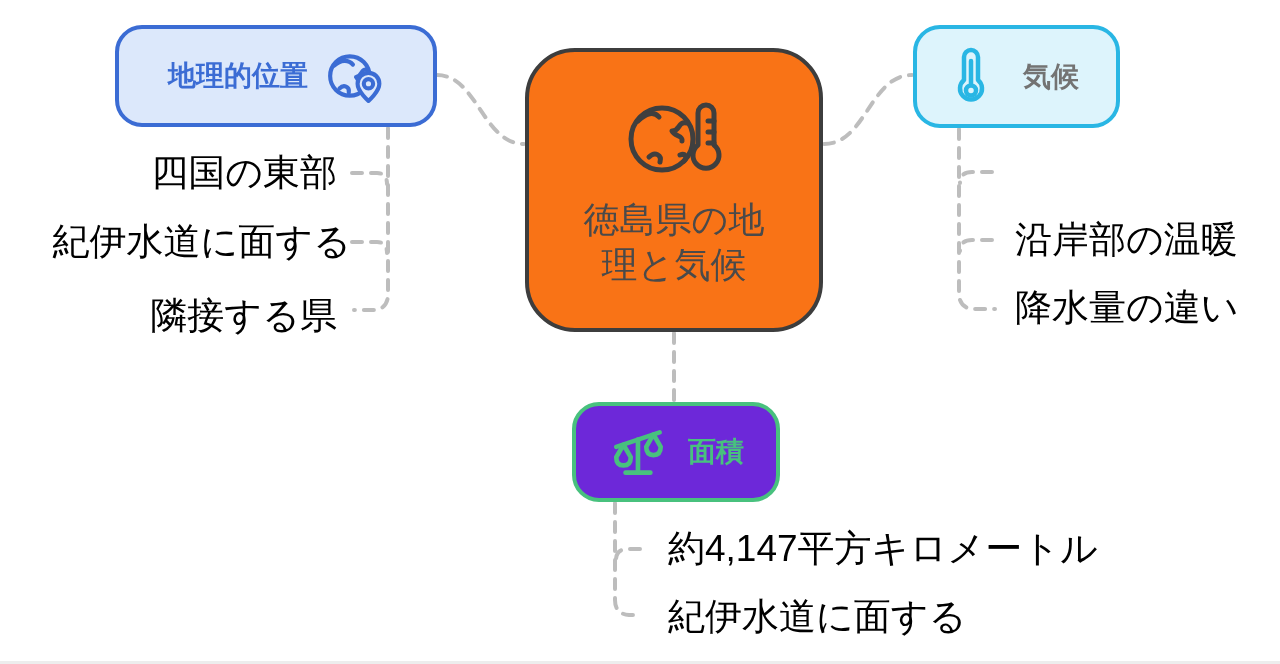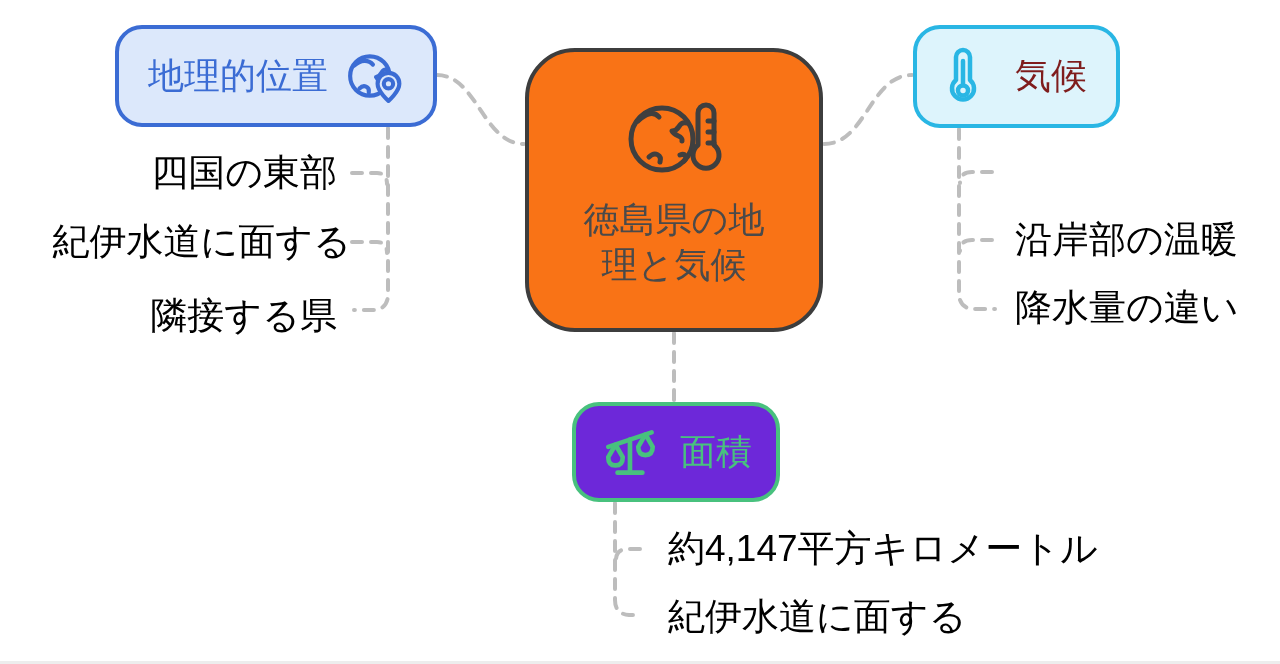--- a/index.html
+++ b/index.html
@@ -47,37 +47,37 @@
     color: #4a4a4a;
     text-align: center;
     word-break: break-all;
   }
   .branch-box {
     border-radius: 27px;
     border: 4px solid;
     gap: 18px;
   }
   .branch-label {
-    font-size: 36px;
-    font-weight: 400;
+    font-size: 28px;
+    font-weight: 700;
     white-space: nowrap;
   }
   .box-location {
     left: 115px; top: 25px;
     width: 322px; height: 102px;
     background: #dce8fb;
     border-color: #3b6cd4;
     color: #3b6cd4;
   }
   .box-climate {
     left: 913px; top: 25px;
     width: 207px; height: 103px;
     background: #ddf4fc;
     border-color: #29b6e4;
-    color: #7f1d1d;
+    color: #737373;
     gap: 35px;
   }
   .box-area {
     left: 572px; top: 402px;
     width: 208px; height: 100px;
     background: #6d28d9;
     border-color: #48c17e;
     color: #48c17e;
   }
   .child {

